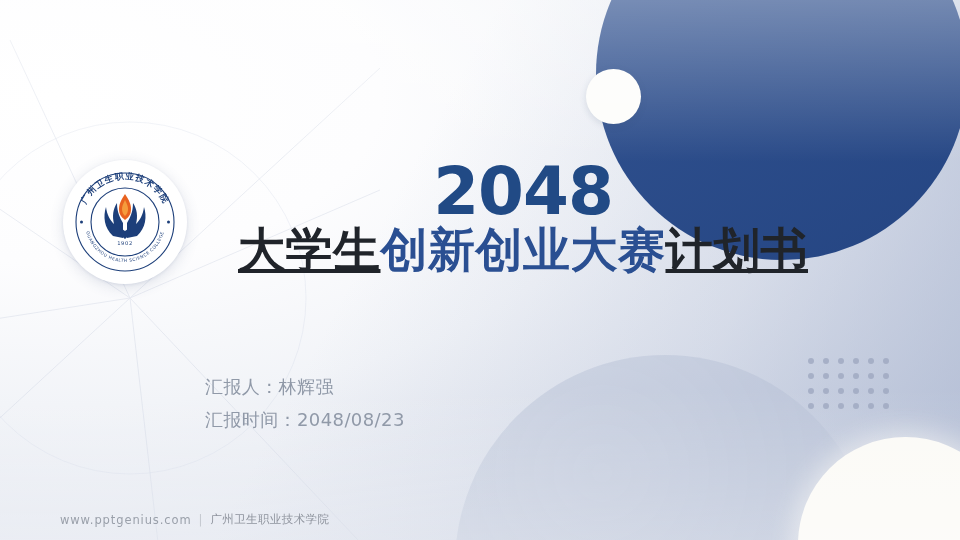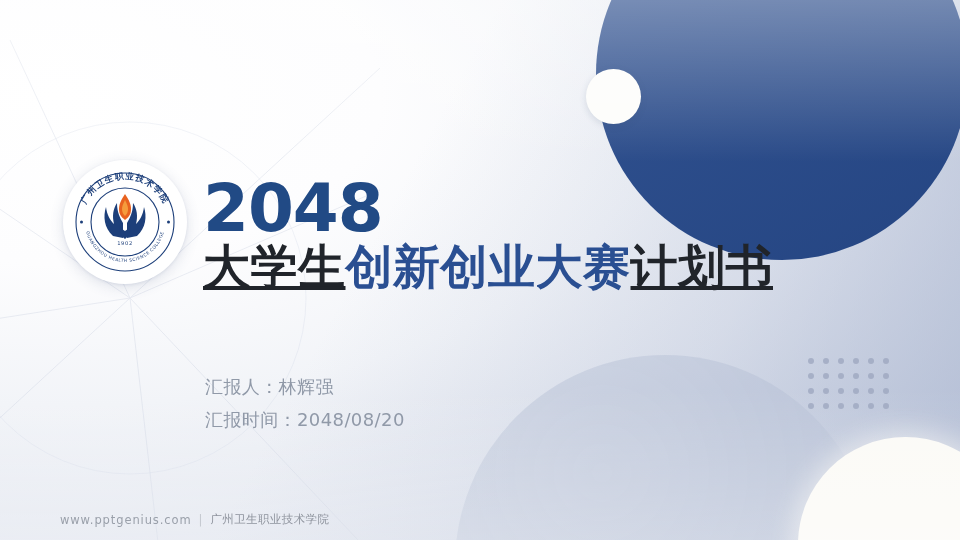--- a/index.html
+++ b/index.html
@@ -48,21 +48,21 @@
   #dot-grid i{display:block;width:6px;height:6px;border-radius:50%;background:#9aa4bd;opacity:.72;
     margin:4px 0 0 4px;}
 
   
   #logo-wrap{position:absolute;left:63px;top:160px;width:124px;height:124px;}
   #logo-plate{position:absolute;inset:0;border-radius:50%;background:#ffffff;
     box-shadow:0 3px 14px rgba(60,80,125,.16), 0 1px 3px rgba(60,80,125,.10);}
   #logo-wrap svg{position:absolute;left:8px;top:8px;display:block;}
 
   
-  #text-block{position:absolute;left:203px;top:177px;width:640px;}
+  #text-block{position:absolute;left:203px;top:160px;width:640px;text-align:center;}
 
   #year{font-size:66px;line-height:.96;font-weight:bold;color:#214a85;
     letter-spacing:-1px;font-family:"DejaVu Sans","Liberation Sans",sans-serif;}
 
   #headline{margin-top:2px;font-size:47px;line-height:1.08;font-weight:bold;letter-spacing:.5px;
     font-family:"DejaVu Sans","Liberation Sans",sans-serif;white-space:nowrap;}
   #headline .k{color:#20242a;text-decoration:underline;}
   #headline .b{color:#2a4f92;}
 
   #subtitle{margin-top:13px;font-size:18.5px;color:#2b3038;letter-spacing:.3px;
@@ -178,21 +178,21 @@
 
   <div id="text-block">
     <div id="year">2048</div>
     <div id="headline">
       <span class="k">大学生</span><span class="b">创新创业大赛</span><span class="k">计划书</span>
     </div>
   </div>
 
   <div id="meta">
     <div>汇报人：林辉强</div>
-    <div>汇报时间：2048/08/20</div>
+    <div>汇报时间：2048/08/23</div>
   </div>
 
   <div id="footer">
     <span>www.pptgenius.com</span>
     <span class="sep">|</span>
     <span class="cn">广州卫生职业技术学院</span>
   </div>
 
 </div>
 

